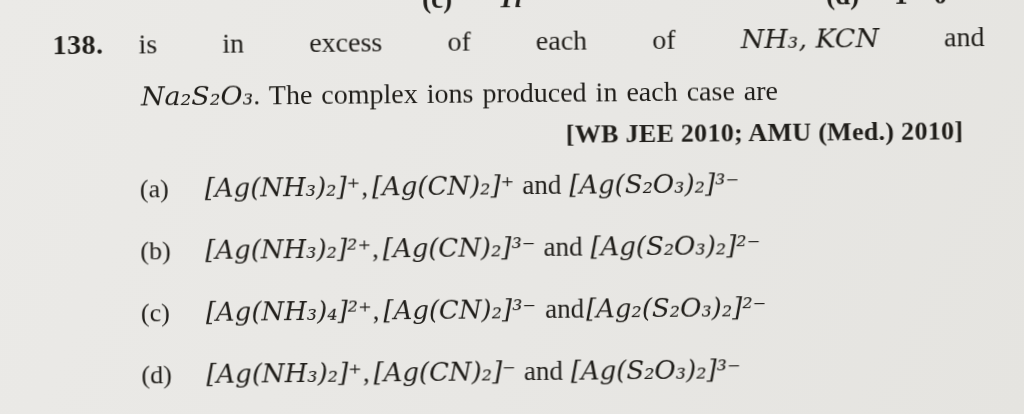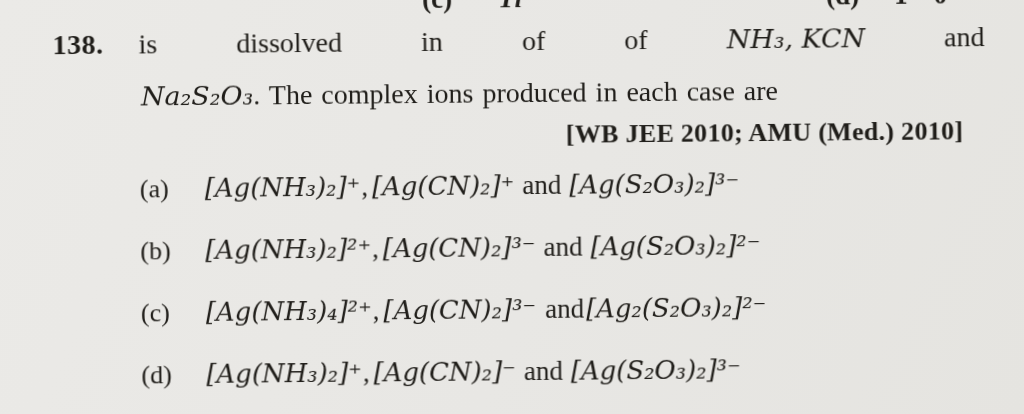--- a/index.html
+++ b/index.html
@@ -49,23 +49,24 @@
       <span class="frag-left-label">(c)</span>
       <span class="frag-left-text">Tl</span>
       <span class="frag-right-label">(d)</span>
       <span class="frag-right-text">10</span>
     </div>
 
     <div class="qnum">138.</div>
 
     <div class="qline1">
       <span>is</span>
-      <span>dissolved</span>
       <span>in</span>
+      <span>excess</span>
       <span>of</span>
+      <span>each</span>
       <span>of</span>
       <span class="chem">NH₃, KCN</span>
       <span>and</span>
     </div>
 
     <div class="qline2"><span class="chem">Na₂S₂O₃</span><span>. The complex ions produced in each case are</span></div>
 
     <div class="cite">[WB JEE 2010; AMU (Med.) 2010]</div>
 
     <div class="opt" id="opt-a">

